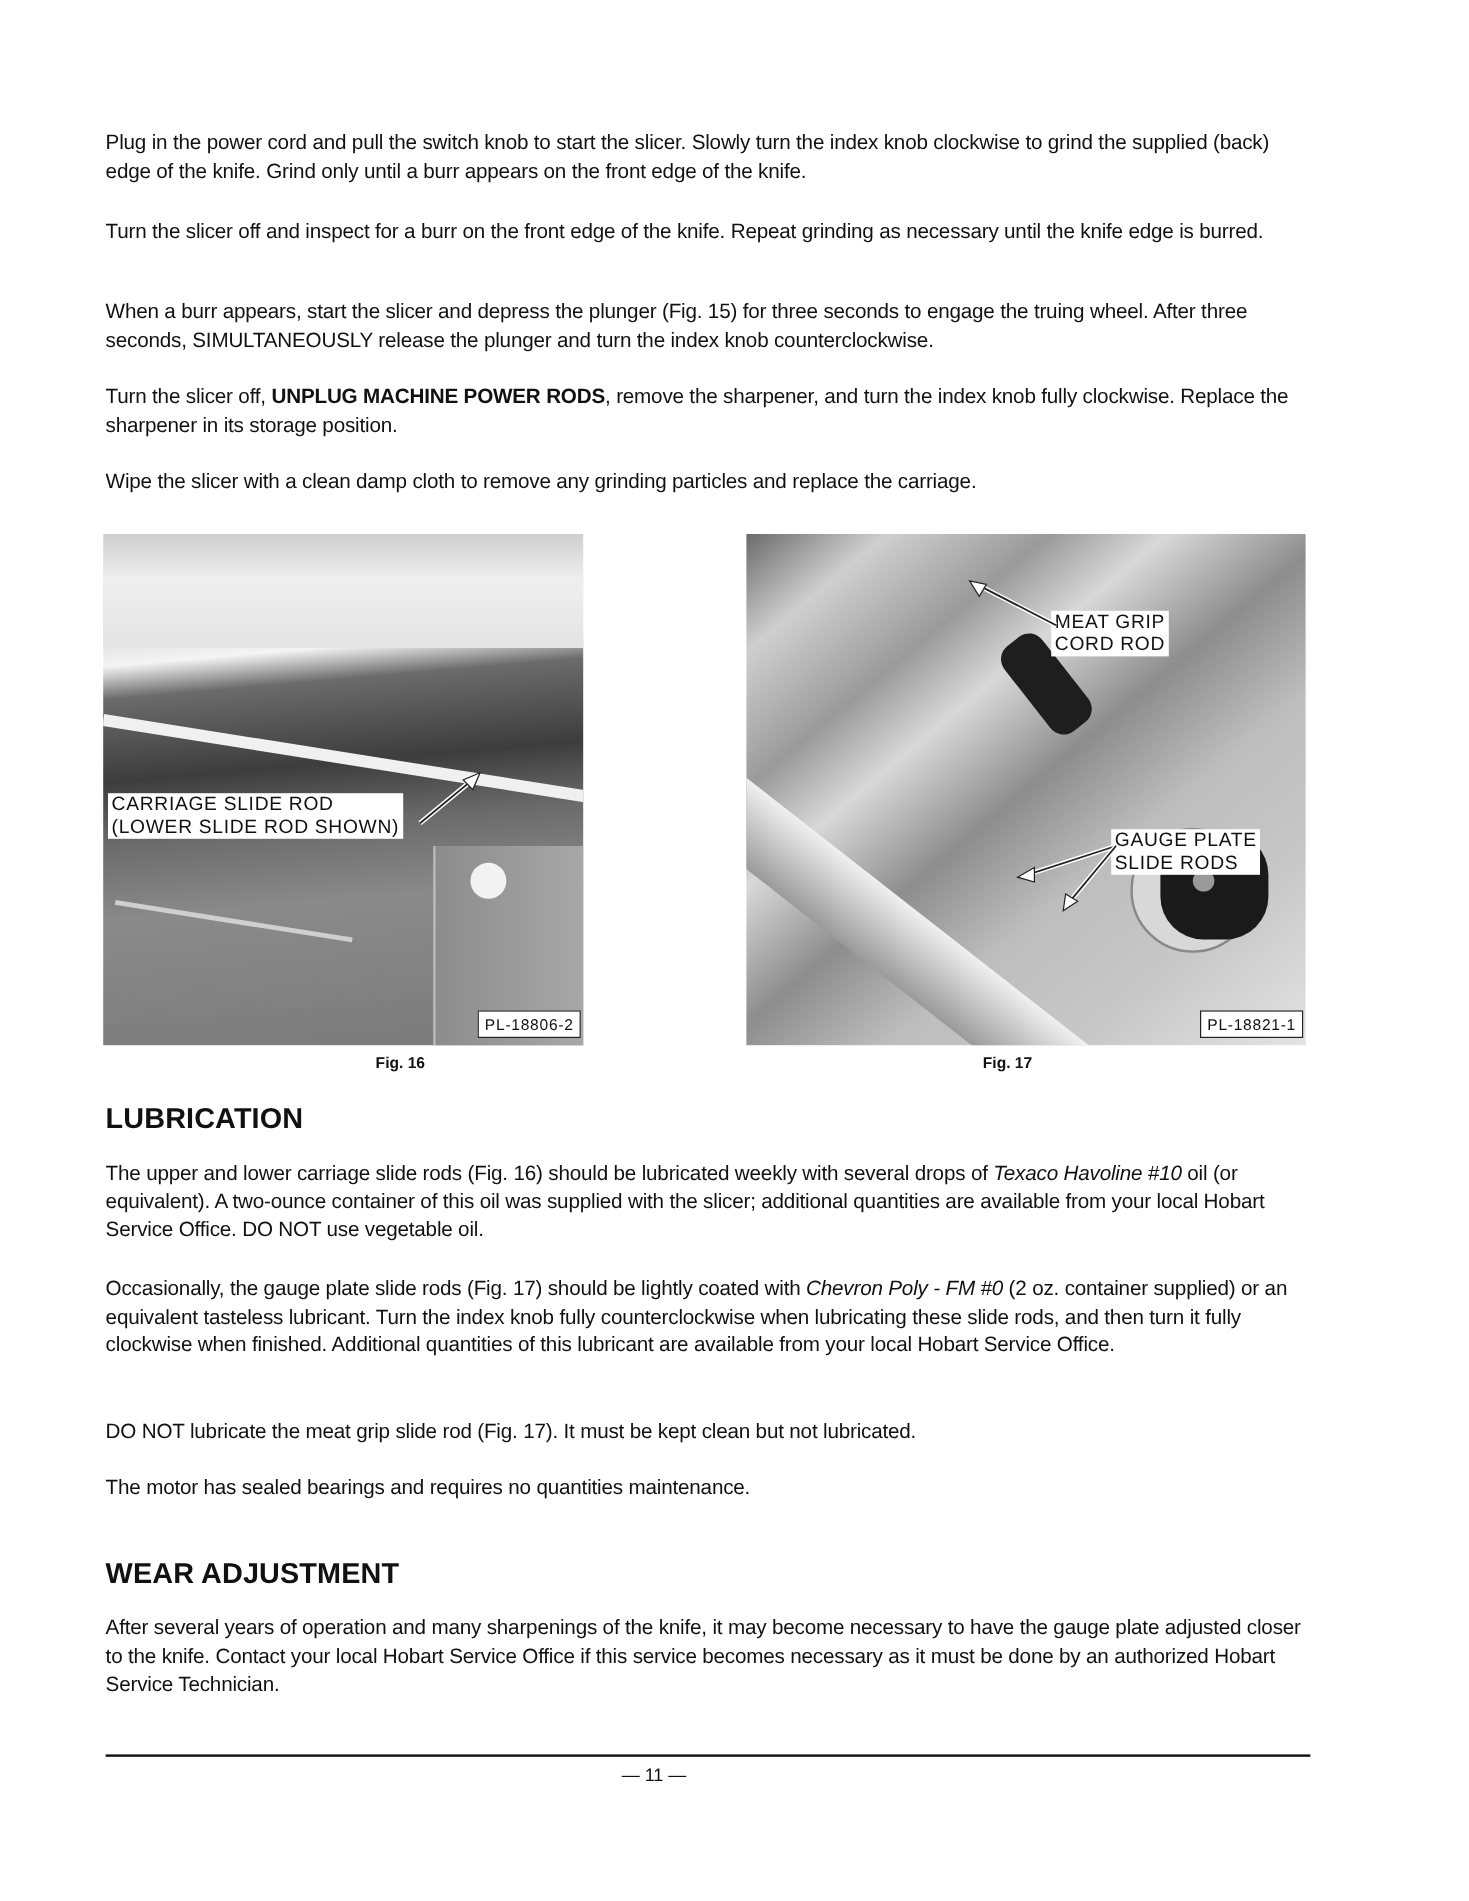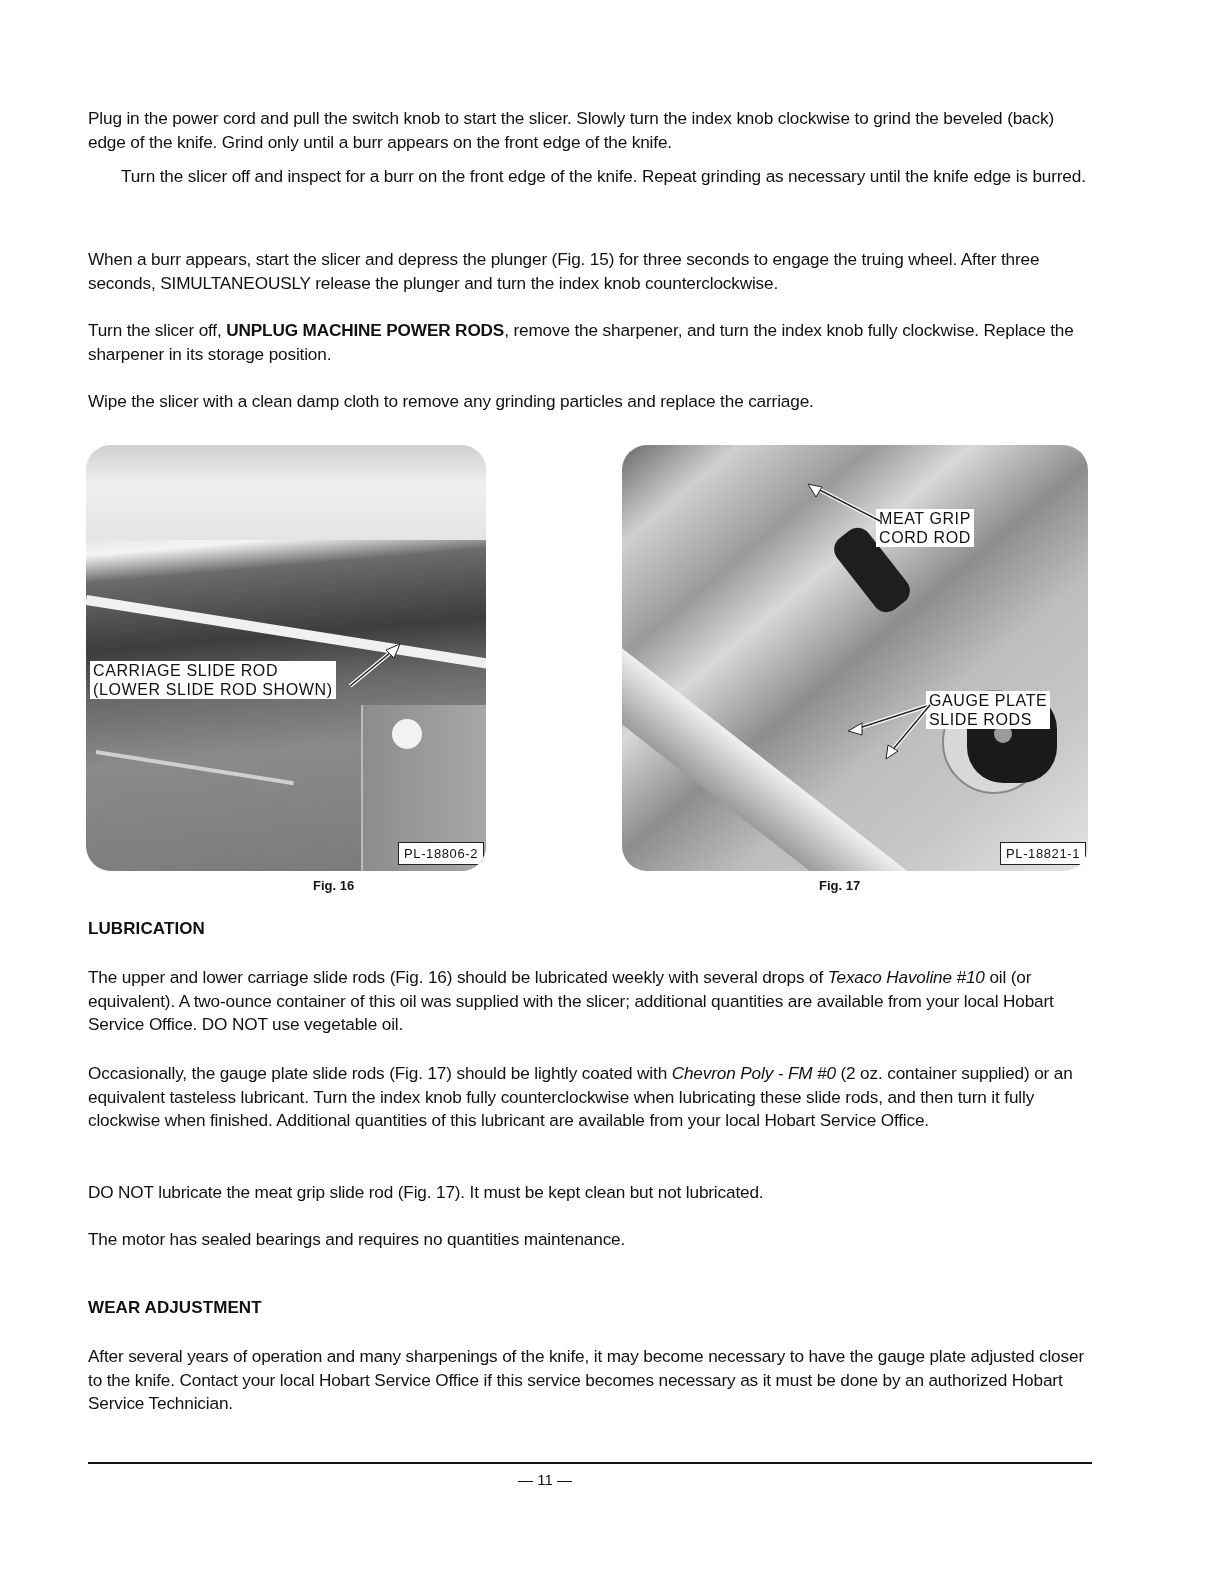--- a/index.html
+++ b/index.html
@@ -1,35 +1,35 @@
 <!DOCTYPE html>
 <html><head>
 <meta charset="utf-8">
 <style>
   html, body { margin: 0; padding: 0; background: #ffffff; }
   body { width: 1224px; height: 1584px; position: relative; overflow: hidden;
          font-family: "Liberation Sans", sans-serif; color: #111; }
   .page { position: absolute; left: 88px; top: 0; width: 1000px; }
   p { margin: 0; font-size: 17.2px; line-height: 23.5px; letter-spacing: -0.15px; }
   .p1 { position: absolute; top: 107px; }
-  .p2 { position: absolute; top: 165px; margin-left: 33px; }
+  .p2 { position: absolute; top: 181px; }
   .p3 { position: absolute; top: 248px; }
   .p4 { position: absolute; top: 319px; }
   .p5 { position: absolute; top: 390px; }
   b { font-weight: bold; }
-  h2 { margin: 0; font-size: 17px; font-weight: bold; position: absolute; letter-spacing: 0.1px; }
+  h2 { margin: 0; font-size: 24px; font-weight: bold; position: absolute; letter-spacing: 0.1px; }
   .h-lub { top: 919px; }
   .h-wear { top: 1298px; }
   .l1 { position: absolute; top: 966px; }
   .l2 { position: absolute; top: 1062px; }
   .l3 { position: absolute; top: 1181px; }
   .l4 { position: absolute; top: 1228px; }
   .w1 { position: absolute; top: 1345px; }
 
-  .fig { position: absolute; overflow: hidden; border-radius: 25px; }
+  .fig { position: absolute; overflow: hidden; }
   .fig16 { left: 86px; top: 445px; width: 400px; height: 426px;
     background:
       linear-gradient(175deg, #e8e8e8 0%, #dcdcdc 18%, #f4f4f4 24%, #6b6b6b 30%, #3d3d3d 45%, #6a6a6a 56%, #8a8a8a 70%, #7a7a7a 100%); }
   .fig16 .top-band { position:absolute; left:0; top:0; width:100%; height:95px;
     background: linear-gradient(180deg,#cfcfcf 0%,#efefef 40%,#e4e4e4 100%); }
   .fig16 .rail { position:absolute; left:0; top:150px; width:470px; height:10px; background:#f0f0f0;
     transform: rotate(9deg); transform-origin: left; }
   .fig16 .box { position:absolute; left:275px; top:260px; width:185px; height:170px;
     background: linear-gradient(90deg,#8c8c8c,#a9a9a9 70%,#c8c8c8); border-left:2px solid #bbb; }
   .fig16 .knob { position:absolute; left:306px; top:274px; width:30px; height:30px; border-radius:50%; background:#f2f2f2; }
@@ -62,21 +62,21 @@
   .cap16 { left: 313px; top: 878px; }
   .cap17 { left: 819px; top: 878px; }
 
   .rule { position:absolute; left: 88px; top: 1462px; width: 1004px; height: 2px; background:#111; }
   .pagenum { position:absolute; left: 0; width: 1090px; text-align: center; top: 1471px; font-size: 15px; }
 </style>
 </head>
 <body>
 
 <div class="page">
-  <p class="p1">Plug in the power cord and pull the switch knob to start the slicer. Slowly turn the index knob clockwise to grind the beveled (back) edge of the knife. Grind only until a burr appears on the front edge of the knife.</p>
+  <p class="p1">Plug in the power cord and pull the switch knob to start the slicer. Slowly turn the index knob clockwise to grind the supplied (back) edge of the knife. Grind only until a burr appears on the front edge of the knife.</p>
   <p class="p2">Turn the slicer off and inspect for a burr on the front edge of the knife. Repeat grinding as necessary until the knife edge is burred.</p>
   <p class="p3">When a burr appears, start the slicer and depress the plunger (Fig. 15) for three seconds to engage the truing wheel. After three seconds, SIMULTANEOUSLY release the plunger and turn the index knob counterclockwise.</p>
   <p class="p4"><span>Turn the slicer off, </span><b>UNPLUG MACHINE POWER RODS</b><span>, remove the sharpener, and turn the index knob fully clockwise. Replace the sharpener in its storage position.</span></p>
   <p class="p5">Wipe the slicer with a clean damp cloth to remove any grinding particles and replace the carriage.</p>
 
   <h2 class="h-lub">LUBRICATION</h2>
   <p class="l1"><span>The upper and lower carriage slide rods (Fig. 16) should be lubricated weekly with several drops of </span><i>Texaco Havoline #10</i><span> oil (or equivalent). A two-ounce container of this oil was supplied with the slicer; additional quantities are available from your local Hobart Service Office. DO NOT use vegetable oil.</span></p>
   <p class="l2"><span>Occasionally, the gauge plate slide rods (Fig. 17) should be lightly coated with </span><i>Chevron Poly - FM #0</i><span> (2 oz. container supplied) or an equivalent tasteless lubricant. Turn the index knob fully counterclockwise when lubricating these slide rods, and then turn it fully clockwise when finished. Additional quantities of this lubricant are available from your local Hobart Service Office.</span></p>
   <p class="l3">DO NOT lubricate the meat grip slide rod (Fig. 17). It must be kept clean but not lubricated.</p>
   <p class="l4">The motor has sealed bearings and requires no quantities maintenance.</p>

